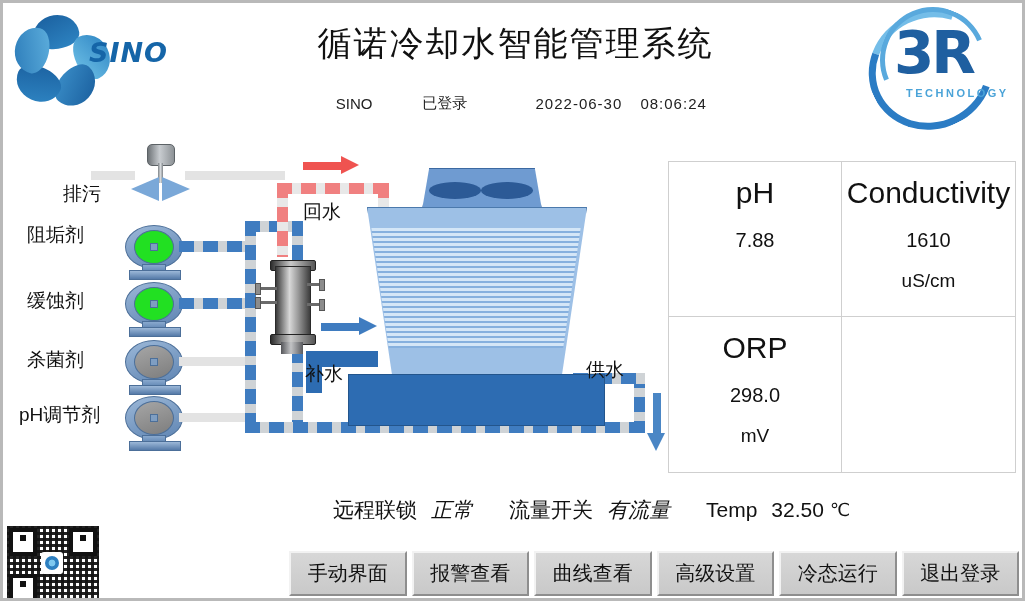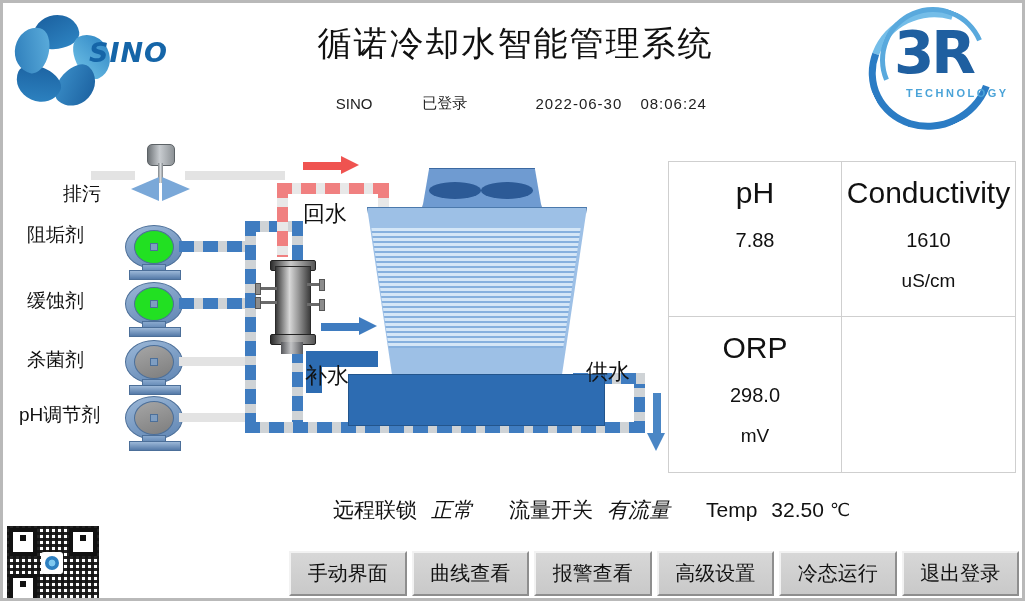--- a/index.html
+++ b/index.html
@@ -111,21 +111,21 @@
   #towerbody{position:absolute;left:19px;top:39px;width:218px;height:175px;
       background:#9dc0e6;border:1px solid #4b79ac;
       clip-path:polygon(0 0,100% 0,88% 100%,12% 100%);}
   #towerfill{position:absolute;left:19px;top:60px;width:218px;height:120px;
       background:repeating-linear-gradient(180deg,#d4e6f7 0 3px,#86b0de 3px 5px);
       clip-path:polygon(2% 0,98% 0,90% 100%,10% 100%);}
   #basin{position:absolute;left:0;top:206px;width:255px;height:50px;
       background:#2d6cb2;border:1px solid #23558c;}
 
   
-  .lbl-d{position:absolute;font-size:22px;color:#111;white-space:nowrap;font-family:Liberation Mono, monospace;}
+  .lbl-d{position:absolute;font-size:19px;color:#111;white-space:nowrap;font-family:Liberation Mono, monospace;}
 
   
   #panel{position:absolute;left:665px;top:158px;width:348px;height:312px;
          border:1px solid #cfcfcf;display:grid;grid-template-columns:1fr 1fr;grid-template-rows:1fr 1fr;
          background:#fff;box-sizing:border-box;}
   .cell{border-right:1px solid #cfcfcf;border-bottom:1px solid #cfcfcf;
         display:flex;flex-direction:column;align-items:center;justify-content:flex-start;
         padding-top:14px;box-sizing:border-box;}
   .cell:nth-child(2),.cell:nth-child(4){border-right:none;}
   .cell:nth-child(3),.cell:nth-child(4){border-bottom:none;}
@@ -346,22 +346,22 @@
     <span class="v">正常</span>
     <span class="k">流量开关</span>
     <span class="v">有流量</span>
     <span class="tk">Temp</span>
     <span class="tv">32.50</span>
     <span class="tu">℃</span>
   </div>
 
   <div id="btnbar">
     <div class="btn">手动界面</div>
+    <div class="btn">报警查看</div>
     <div class="btn">曲线查看</div>
-    <div class="btn">报警查看</div>
     <div class="btn">高级设置</div>
     <div class="btn">冷态运行</div>
     <div class="btn">退出登录</div>
   </div>
 
   <div id="qr">
     <div class="qrimg"></div>
     <div class="eye" style="left:2px;top:2px;">
         <i></i>
       </div>

